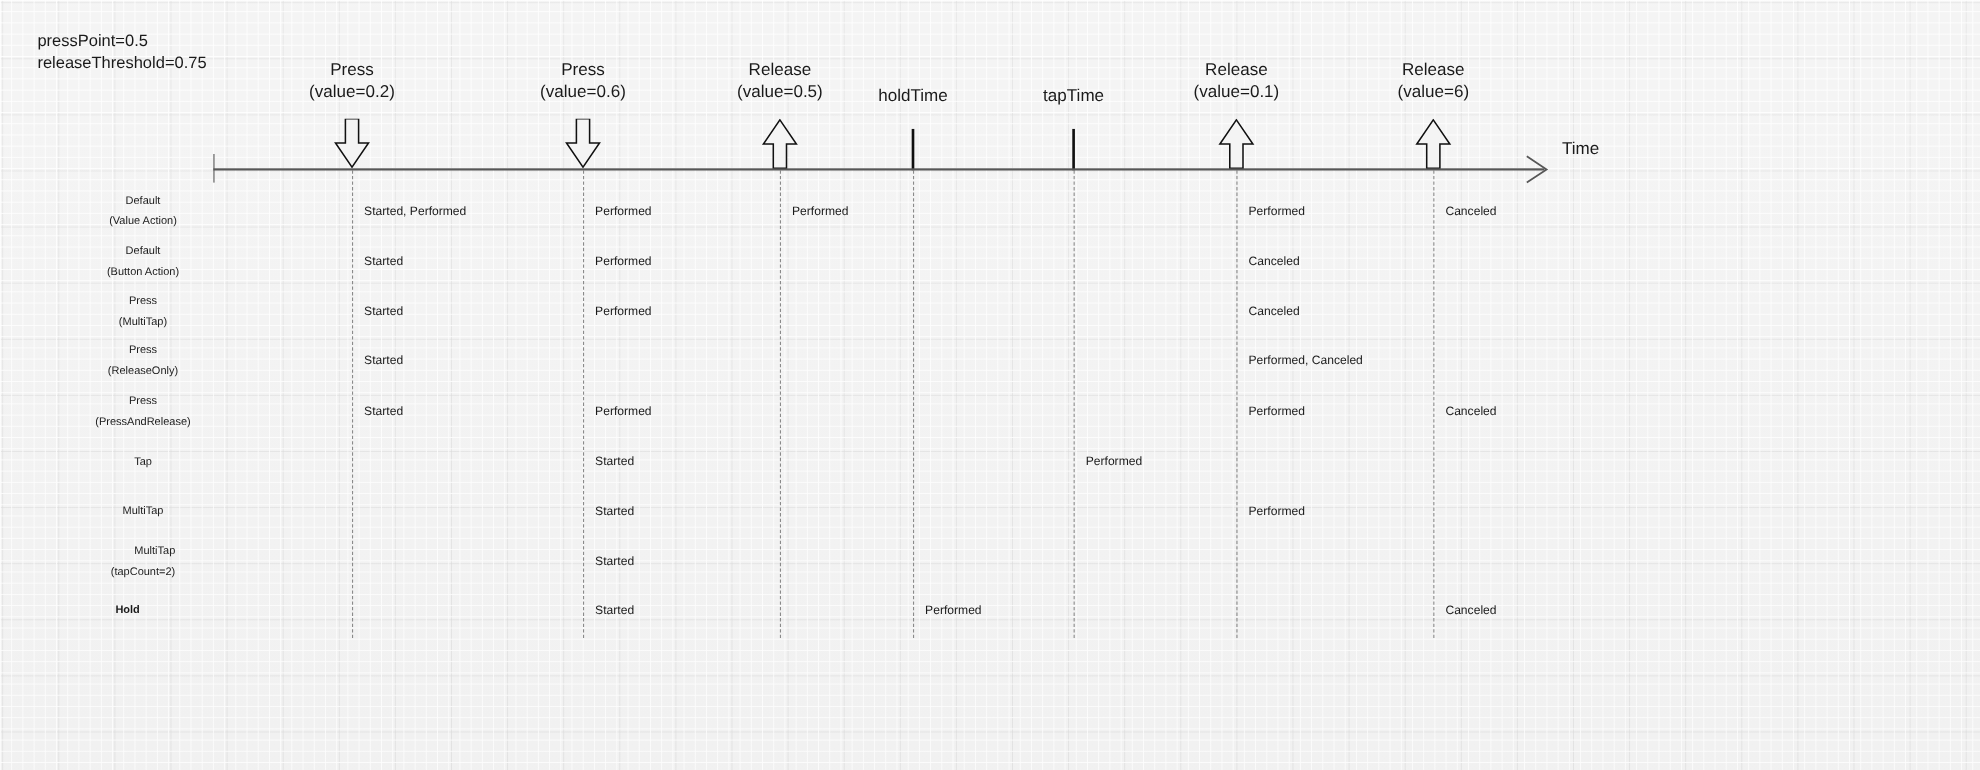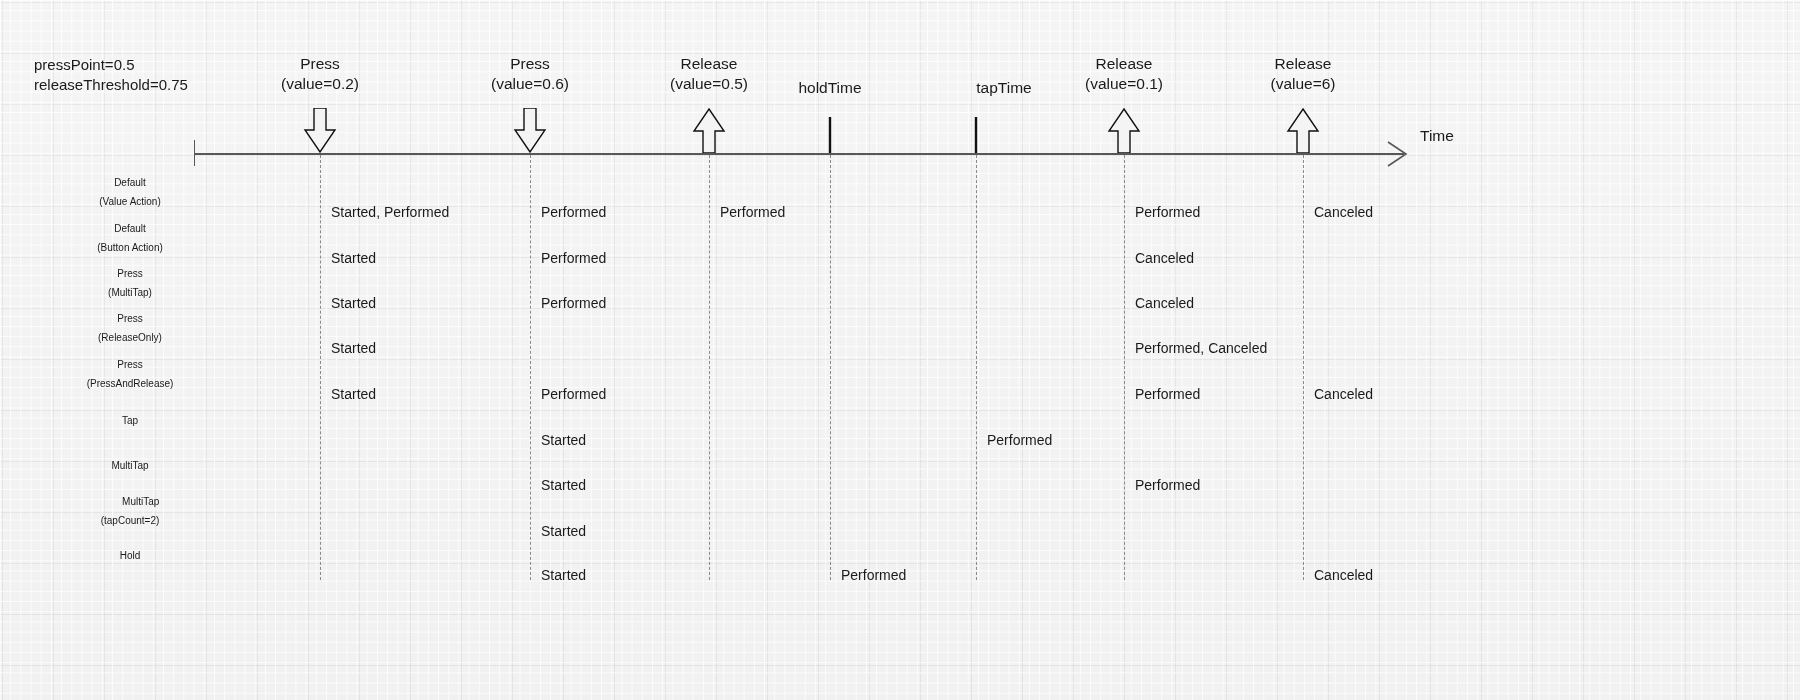--- a/index.html
+++ b/index.html
@@ -32,21 +32,20 @@
     background:
       linear-gradient(to bottom, rgba(255,255,255,0.25), rgba(240,240,240,0.15));
     pointer-events:none;
   }
 
   .note{
     position:absolute;
     font-size:15px;
     line-height:20px;
     white-space:pre;
-    margin-top:27px;
   }
 
   
   .evt-label{
     position:absolute;
     transform:translateX(-50%);
     text-align:center;
     font-size:15.5px;
     line-height:20px;
     white-space:pre;
@@ -88,24 +87,23 @@
     text-align:center;
     transform:translate(-50%,-50%);
     font-size:10px;
     line-height:19px;
     white-space:pre;
   }
 
   
   .cell{
     position:absolute;
-    font-size:14px;
+    font-size:11px;
     white-space:nowrap;
     transform:translateY(-50%);
-    margin-top:20px;
   }
 </style>
 </head>
 <body>
 
 <div id="canvas">
 
   <div id="paper-tint"></div>
 
   <div class="note" style="left:34px;top:28px;">pressPoint=0.5</div>
@@ -125,21 +123,21 @@
       <div class="evt-label" style="left: 709px; top: 54px;"><div>Release</div><div>(value=0.5)</div></div>
       <div class="marker" style="left: 709px; top: 108px;"><svg width="36" height="46" viewBox="0 0 36 46">
           <polygon points="18,1 33,23 24,23 24,45 12,45 12,23 3,23" fill="#f4f4f4" stroke="#111" stroke-width="1.4" stroke-linejoin="miter"></polygon>
         </svg></div>
       <div class="guide" style="left: 709px; top: 155px; height: 425px;"></div>
       <div class="evt-label" style="left: 830px; top: 78px;"><div>holdTime</div></div>
       <div class="marker" style="left: 830px; top: 117px;"><svg width="4" height="38" viewBox="0 0 4 38">
           <line x1="2" y1="0" x2="2" y2="38" stroke="#111" stroke-width="2.4"></line>
         </svg></div>
       <div class="guide" style="left: 830px; top: 155px; height: 425px;"></div>
-      <div class="evt-label" style="left: 976px; top: 78px; margin-left: 28px;"><div>tapTime</div></div>
+      <div class="evt-label" style="left: 976px; top: 78px;"><div>tapTime</div></div>
       <div class="marker" style="left: 976px; top: 117px;"><svg width="4" height="38" viewBox="0 0 4 38">
           <line x1="2" y1="0" x2="2" y2="38" stroke="#111" stroke-width="2.4"></line>
         </svg></div>
       <div class="guide" style="left: 976px; top: 155px; height: 425px;"></div>
       <div class="evt-label" style="left: 1124px; top: 54px;"><div>Release</div><div>(value=0.1)</div></div>
       <div class="marker" style="left: 1124px; top: 108px;"><svg width="36" height="46" viewBox="0 0 36 46">
           <polygon points="18,1 33,23 24,23 24,45 12,45 12,23 3,23" fill="#f4f4f4" stroke="#111" stroke-width="1.4" stroke-linejoin="miter"></polygon>
         </svg></div>
       <div class="guide" style="left: 1124px; top: 155px; height: 425px;"></div>
       <div class="evt-label" style="left: 1303px; top: 54px;"><div>Release</div><div>(value=6)</div></div>
@@ -180,19 +178,19 @@
       <div class="cell" style="left: 1135px; top: 374px;">Performed</div>
       <div class="cell" style="left: 1314px; top: 374px;">Canceled</div>
       <div class="row-label" style="left: 130px; top: 420px;"><div>Tap</div></div>
       <div class="cell" style="left: 541px; top: 420px;">Started</div>
       <div class="cell" style="left: 987px; top: 420px;">Performed</div>
       <div class="row-label" style="left: 130px; top: 465px;"><div>MultiTap</div></div>
       <div class="cell" style="left: 541px; top: 465px;">Started</div>
       <div class="cell" style="left: 1135px; top: 465px;">Performed</div>
       <div class="row-label" style="left: 130px; top: 511px; text-align: right;"><div>MultiTap</div><div>(tapCount=2)</div></div>
       <div class="cell" style="left: 541px; top: 511px;">Started</div>
-      <div class="row-label" style="left: 130px; top: 555px;"><div>Hold</div></div>
+      <div class="row-label" style="left: 116px; top: 555px; font-weight: bold;"><div>Hold</div></div>
       <div class="cell" style="left: 541px; top: 555px;">Started</div>
       <div class="cell" style="left: 841px; top: 555px;">Performed</div>
       <div class="cell" style="left: 1314px; top: 555px;">Canceled</div>
     </div>
 
 </div>
 
 </body></html>

